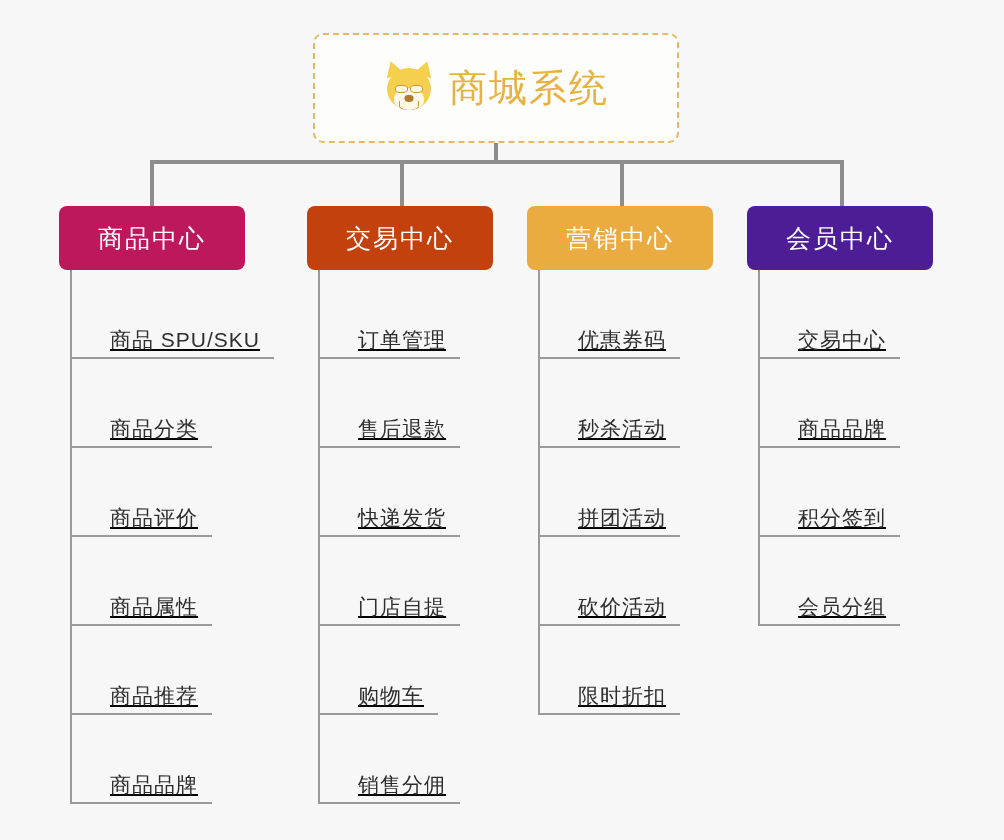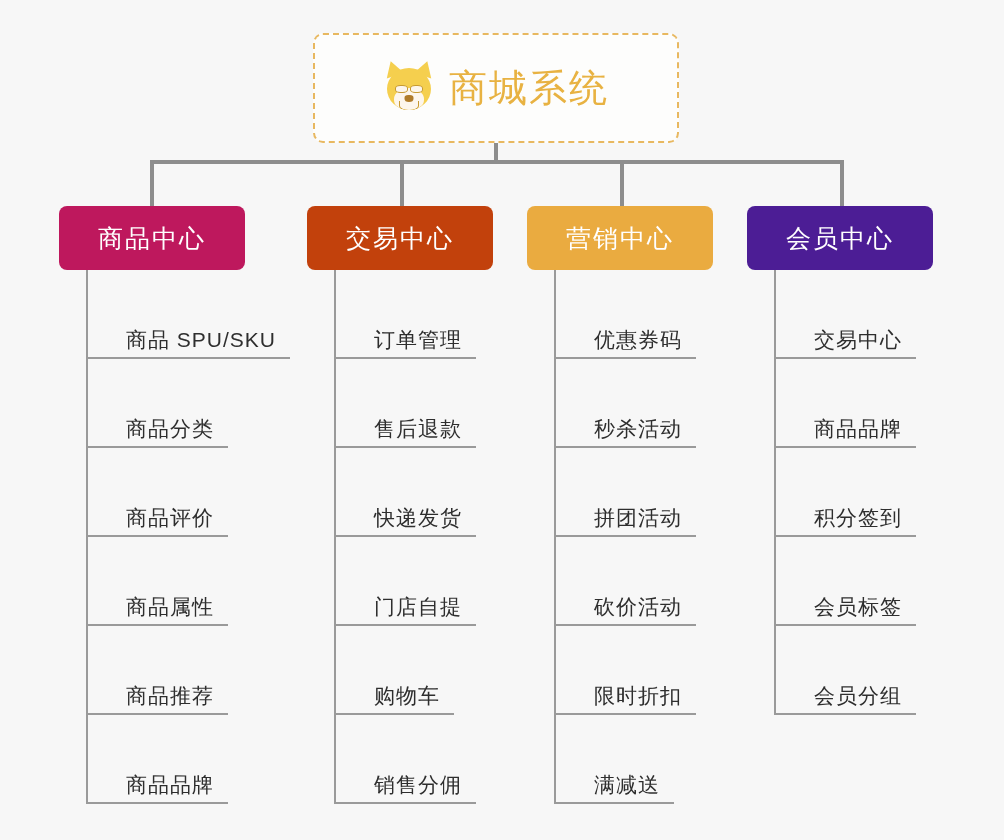--- a/index.html
+++ b/index.html
@@ -144,23 +144,24 @@
     display: flex;
     align-items: center;
     justify-content: center;
     color: #ffffff;
     font-size: 25px;
     letter-spacing: 2px;
     white-space: nowrap;
   }
   .leaf-list {
     position: relative;
-    margin-left: 27px;
+    margin-left: 11px;
     border-left: 2px solid #9a9a9a;
     padding-top: 0;
+    text-decoration: underline;
   }
   .leaf {
     position: relative;
     height: 89px;
     display: flex;
     align-items: flex-end;
   }
   .leaf-line {
     display: inline-block;
     border-bottom: 2px solid #9a9a9a;
@@ -260,41 +261,35 @@
           </div>
         <div class="leaf">
             <span class="leaf-line">拼团活动</span>
           </div>
         <div class="leaf">
             <span class="leaf-line">砍价活动</span>
           </div>
         <div class="leaf">
             <span class="leaf-line">限时折扣</span>
           </div>
-        <div class="leaf">
-            <span class="leaf-line">满减送</span>
-          </div>
       </div>
     </div>
 
     <div class="column" style="left:747px;">
       <div class="cat-header" style="width: 186px; background: #4c1d95;">会员中心</div>
       <div class="leaf-list">
         <div class="leaf">
             <span class="leaf-line">交易中心</span>
           </div>
         <div class="leaf">
             <span class="leaf-line">商品品牌</span>
           </div>
         <div class="leaf">
             <span class="leaf-line">积分签到</span>
           </div>
         <div class="leaf">
-            <span class="leaf-line">会员标签</span>
-          </div>
-        <div class="leaf">
             <span class="leaf-line">会员分组</span>
           </div>
       </div>
     </div>
 
   </div>
 </div>
 
 </body></html>

